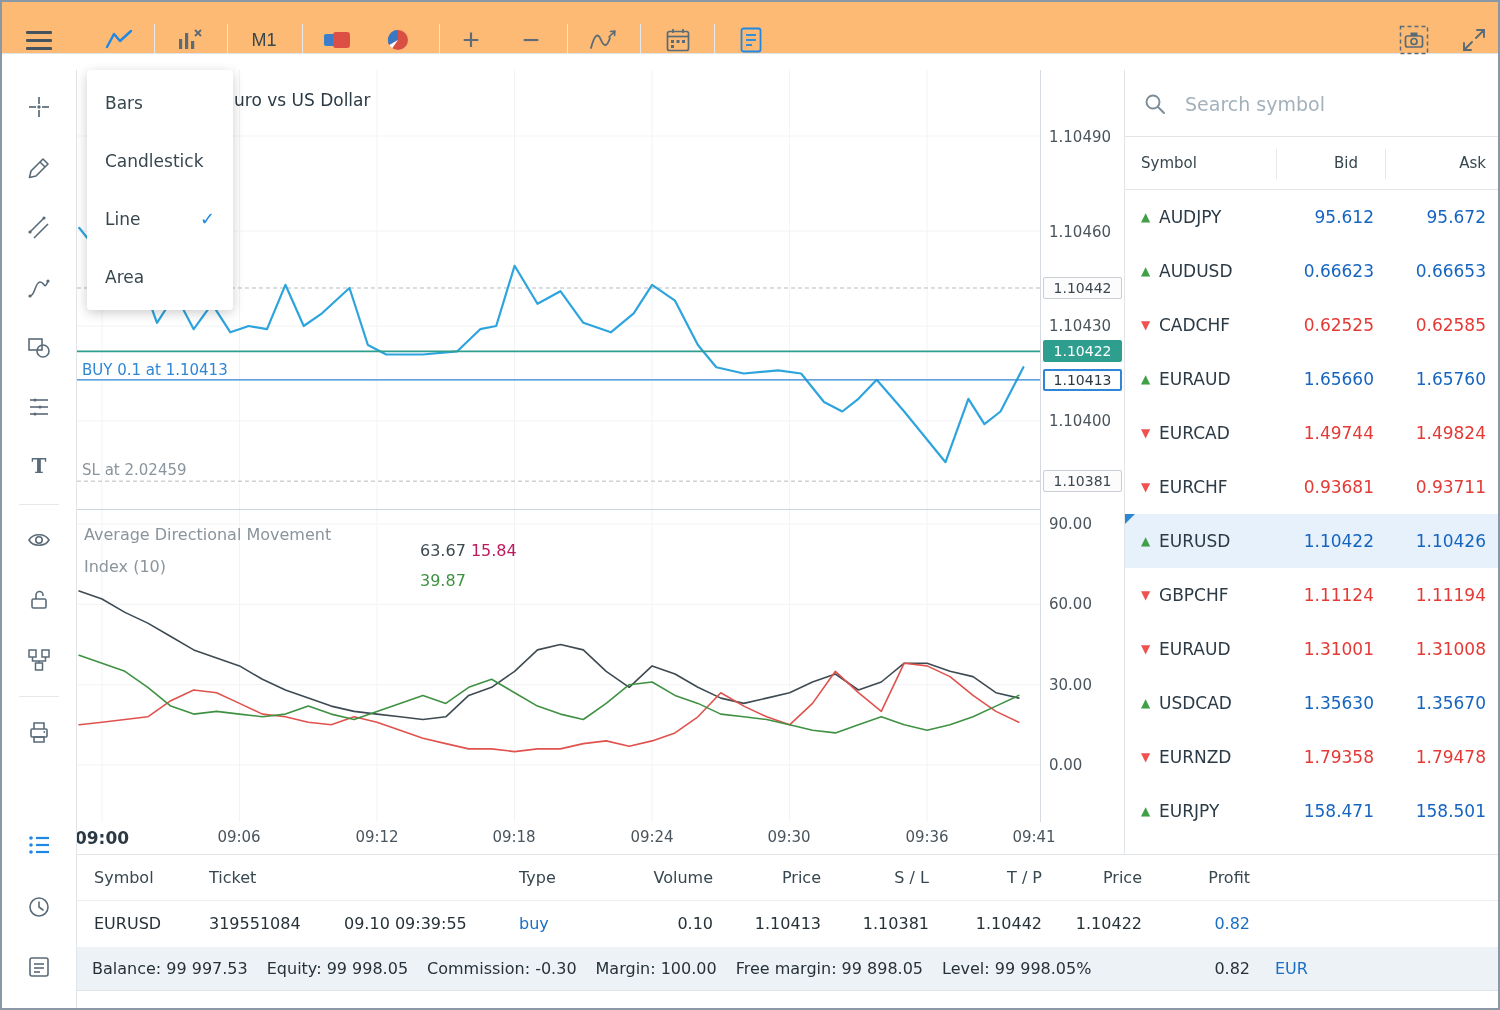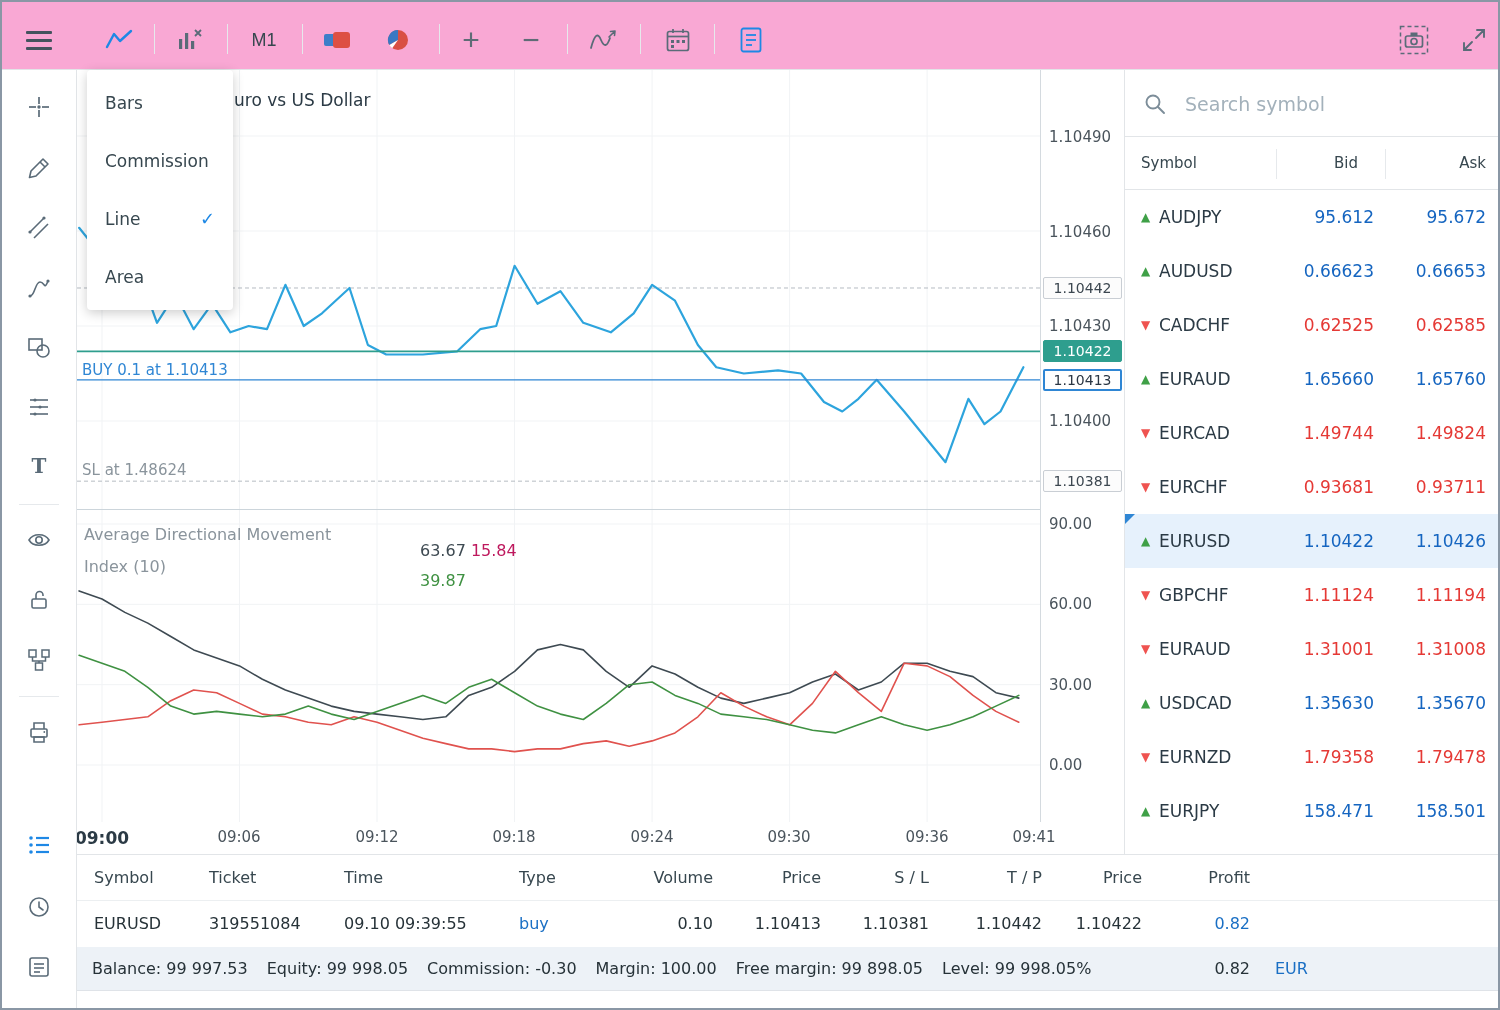--- a/index.html
+++ b/index.html
@@ -1,20 +1,20 @@
 <!DOCTYPE html>
 <html><head>
 <meta charset="utf-8">
 <style>
   * { margin:0; padding:0; box-sizing:border-box; }
   html,body { width:1500px; height:1010px; background:#fff; font-family:"DejaVu Sans","Liberation Sans",sans-serif; }
   .window { position:relative; width:1500px; height:1010px; border:2px solid #8a97a5; background:#fff; overflow:hidden; }
 
   
-  .toolbar { position:absolute; left:0; top:0; width:100%; height:68px; background:#f9a8d4; border-bottom:1px solid #e2e5e8; z-index:30; }
+  .toolbar { position:absolute; left:0; top:0; width:100%; height:52px; background:#fdba74; border-bottom:1px solid #e2e5e8; z-index:30; }
   .tbtn { position:absolute; top:18px; width:40px; height:40px; display:flex; align-items:center; justify-content:center; background:none; border:none; cursor:pointer; }
   .tsep { position:absolute; top:22px; width:1px; height:30px; background:#e6e9ec; }
   .burger { display:flex; flex-direction:column; gap:5px; }
   .burger i { display:block; width:26px; height:3px; background:#44535e; border-radius:1px; }
   .tf-label { font-size:18px; color:#37474f; }
   .zoomtxt { font-size:30px; font-weight:300; color:#5f6b76; line-height:1; }
 
   
   .sidebar { position:absolute; left:0; top:68px; width:75px; height:942px; background:#fff; border-right:1px solid #e2e5e8; z-index:20; }
   .sbtn { position:absolute; left:17px; width:40px; height:40px; display:flex; align-items:center; justify-content:center; background:none; border:none; cursor:pointer; }
@@ -338,21 +338,21 @@
         <line x1="0" y1="174.666" x2="963" y2="174.666" stroke="#f1f3f5" stroke-width="1"></line>
         <line x1="0" y1="255" x2="963" y2="255" stroke="#f1f3f5" stroke-width="1"></line>
         <polyline points="2.1,80.9 25.0,89.0 47.9,102.4 70.8,113.1 93.8,126.5 116.7,139.9 139.6,147.9 162.5,155.9 185.4,169.3 208.4,180.0 231.3,188.1 254.2,196.1 277.1,201.4 300.0,204.1 323.0,206.8 345.9,209.5 368.8,206.8 391.7,185.4 414.6,177.3 437.6,161.3 460.5,139.9 483.4,134.5 506.3,139.9 529.2,161.3 552.2,177.3 575.1,155.9 598.0,164.0 620.9,177.3 643.8,188.1 666.8,193.4 689.7,188.1 712.6,182.7 735.5,172.0 758.4,164.0 781.4,180.0 804.3,172.0 827.2,153.2 850.1,153.2 873.0,161.3 896.0,166.6 918.9,182.7 941.8,188.1" fill="none" stroke="#3e4a52" stroke-width="1.6" stroke-linejoin="round" stroke-linecap="round"></polyline>
         <polyline points="2.1,214.8 25.0,212.2 47.9,209.5 70.8,206.8 93.8,190.7 116.7,180.0 139.6,182.7 162.5,193.4 185.4,204.1 208.4,206.8 231.3,212.2 254.2,214.8 277.1,206.8 300.0,212.2 323.0,220.2 345.9,228.2 368.8,233.6 391.7,238.9 414.6,238.9 437.6,241.6 460.5,238.9 483.4,238.9 506.3,233.6 529.2,230.9 552.2,236.3 575.1,230.9 598.0,222.9 620.9,206.8 643.8,182.7 666.8,196.1 689.7,206.8 712.6,214.8 735.5,193.4 758.4,161.3 781.4,182.7 804.3,201.4 827.2,153.2 850.1,155.9 873.0,166.6 896.0,185.4 918.9,201.4 941.8,212.2" fill="none" stroke="#e0524e" stroke-width="1.6" stroke-linejoin="round" stroke-linecap="round"></polyline>
         <polyline points="2.1,145.2 25.0,153.2 47.9,161.3 70.8,177.3 93.8,196.1 116.7,204.1 139.6,201.4 162.5,204.1 185.4,206.8 208.4,204.1 231.3,196.1 254.2,204.1 277.1,209.5 300.0,201.4 323.0,193.4 345.9,185.4 368.8,193.4 391.7,177.3 414.6,169.3 437.6,182.7 460.5,196.1 483.4,204.1 506.3,209.5 529.2,193.4 552.2,174.7 575.1,172.0 598.0,185.4 620.9,193.4 643.8,204.1 666.8,206.8 689.7,209.5 712.6,214.8 735.5,220.2 758.4,222.9 781.4,214.8 804.3,206.8 827.2,214.8 850.1,220.2 873.0,214.8 896.0,206.8 918.9,196.1 941.8,185.4" fill="none" stroke="#3f9142" stroke-width="1.6" stroke-linejoin="round" stroke-linecap="round"></polyline>
       </svg>
     <div class="pane-sep"></div>
 
     <div class="chart-title">uro vs US Dollar</div>
     <div class="buy-label">BUY 0.1 at 1.10413</div>
-    <div class="sl-label">SL at 1.48624</div>
+    <div class="sl-label">SL at 2.02459</div>
 
     <div class="ind-line" style="top:455px">Average Directional Movement</div>
     <div class="ind-line" style="top:487px">Index (10)</div>
     <div class="ind-vals" style="top:471px">
       <span class="v-adx">63.67</span>
       <span class="v-red">15.84</span>
     </div>
     <div class="ind-vals" style="top:501px">
       <span class="v-green">39.87</span>
     </div>
@@ -380,21 +380,21 @@
       <span class="ttick" style="left:437px">09:18</span>
       <span class="ttick" style="left:575px">09:24</span>
       <span class="ttick" style="left:712px">09:30</span>
       <span class="ttick" style="left:850px">09:36</span>
       <span class="ttick" style="left:957px">09:41</span>
     </div>
   </main>
 
   <div class="dropdown">
     <div class="menu-item">Bars</div>
-    <div class="menu-item">Commission</div>
+    <div class="menu-item">Candlestick</div>
     <div class="menu-item checked">
       <span>Line</span>
       <span class="check"></span>
     </div>
     <div class="menu-item">Area</div>
   </div>
 
   <aside class="market-watch">
     <div class="mw-search">
       <svg width="24" height="24" viewBox="0 0 24 24">
@@ -482,21 +482,20 @@
       <span class="sym">EURJPY</span>
       <span class="bid">158.471</span>
       <span class="ask">158.501</span>
     </div>
   </aside>
 
   <section class="trade-panel">
     <div class="tp-head">
       <span class="cell c-sym">Symbol</span>
       <span class="cell c-ticket">Ticket</span>
-      <span class="cell c-time">Time</span>
       <span class="cell c-type">Type</span>
       <span class="cell r c-vol">Volume</span>
       <span class="cell r c-price1">Price</span>
       <span class="cell r c-tp">T / P</span>
       <span class="cell r c-sl">S / L</span>
       <span class="cell r c-price2">Price</span>
       <span class="cell r c-profit">Profit</span>
     </div>
     <div class="tp-row">
       <span class="cell c-sym">EURUSD</span>

